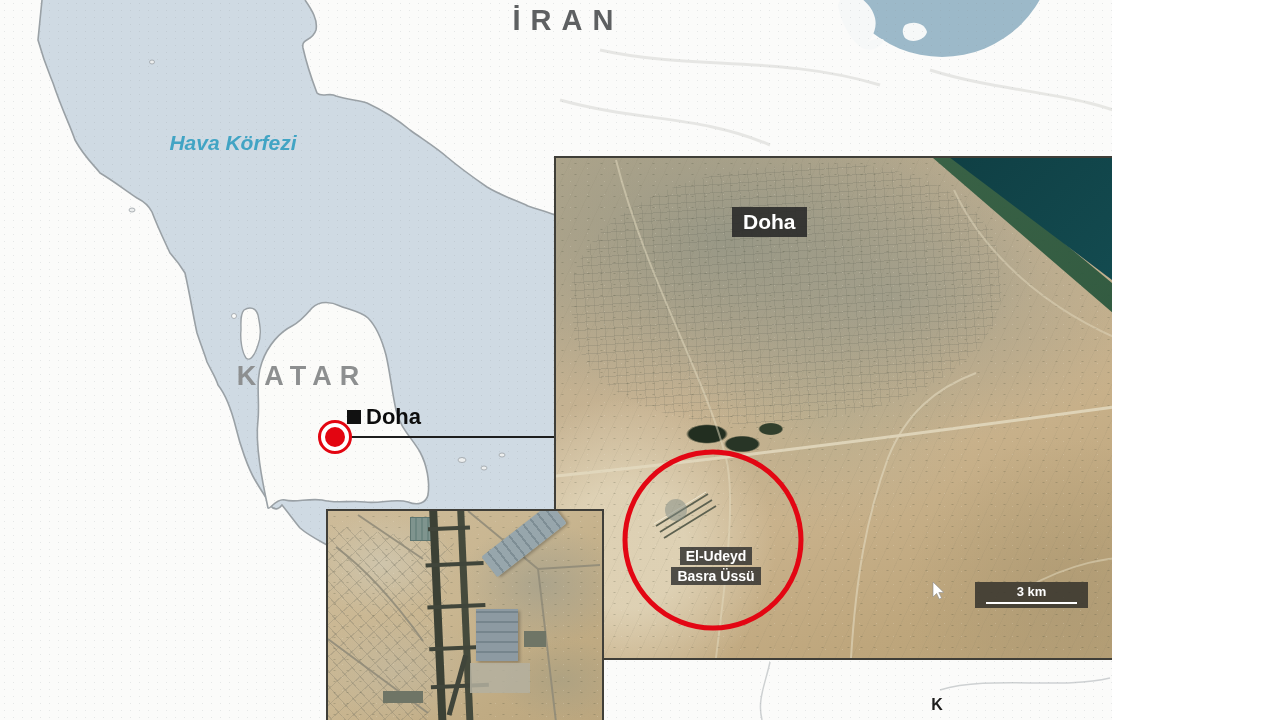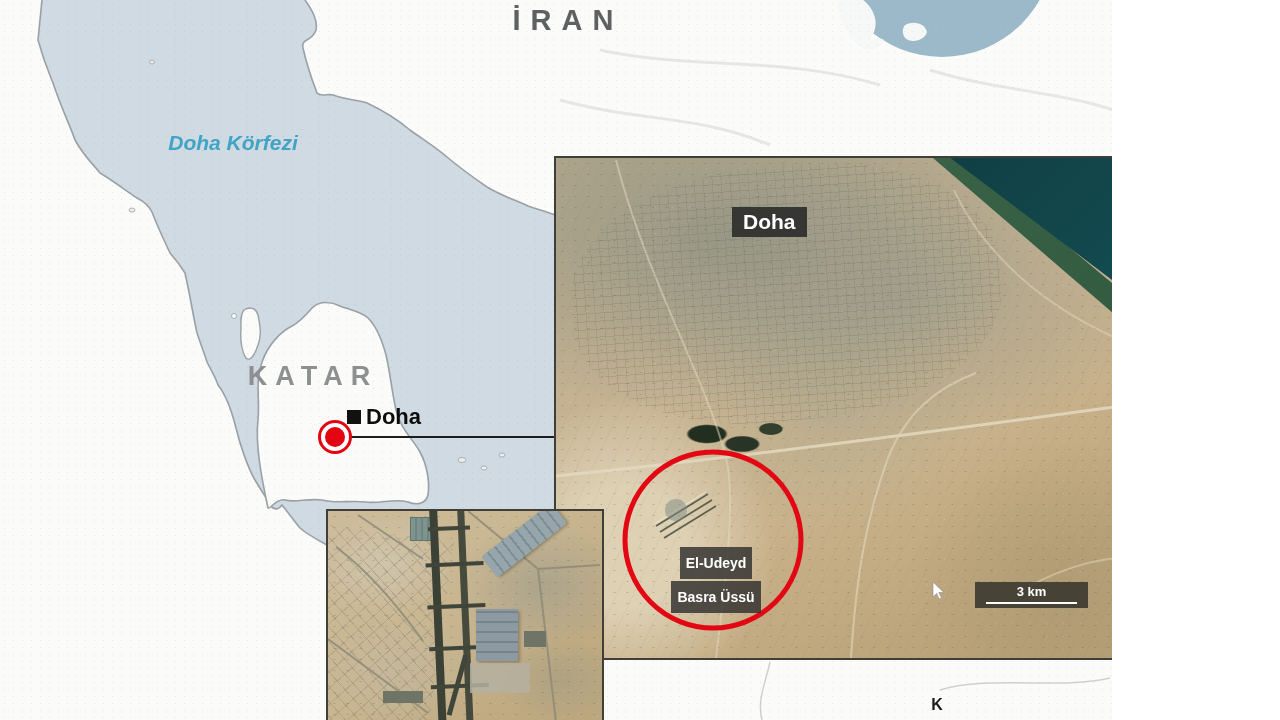--- a/index.html
+++ b/index.html
@@ -11,21 +11,21 @@
   .stage *{box-sizing:border-box;}
   svg{display:block;}
   .abs{position:absolute;}
 
   
   .lbl{position:absolute;white-space:nowrap;}
   .lbl-iran{left:468px;top:4px;width:200px;text-align:center;
     font-size:29px;font-weight:bold;letter-spacing:10px;color:#5e6062;}
   .lbl-gulf{left:108px;top:131px;width:250px;text-align:center;
     font-size:21px;font-weight:bold;font-style:italic;color:#41a4c4;}
-  .lbl-katar{left:213px;top:361px;width:200px;text-align:center;
+  .lbl-katar{left:202px;top:361px;width:200px;text-align:center;
     font-size:27px;font-weight:bold;letter-spacing:8px;color:#8d8f90;}
   .doha-group{left:347px;top:404px;display:flex;align-items:center;gap:5px;}
   .doha-sq{width:14px;height:14px;background:#111;display:inline-block;}
   .doha-txt{font-size:22px;font-weight:bold;color:#0d0d0d;}
 
   
   .red-marker{left:318px;top:420px;width:34px;height:34px;border-radius:50%;
     border:3px solid #e30511;background:rgba(255,255,255,.92);}
   .red-marker::after{content:"";position:absolute;left:4px;top:4px;width:20px;height:20px;
     border-radius:50%;background:#e30511;}
@@ -66,21 +66,21 @@
   .ponds{left:118px;top:256px;width:110px;height:50px;
     background:
       radial-gradient(ellipse 30px 14px at 30% 40%, #222e20 60%, transparent 70%),
       radial-gradient(ellipse 26px 12px at 62% 60%, #283526 60%, transparent 70%),
       radial-gradient(ellipse 18px 9px at 88% 30%, #313f2c 60%, transparent 70%);}
 
   .doha-box{left:176px;top:49px;padding:3px 11px;background:rgba(40,40,40,0.88);
     color:#fff;font-size:21px;font-weight:bold;}
   .site-label{left:60px;top:387px;width:200px;text-align:center;line-height:1;}
   .site-label span{display:inline-block;background:rgba(48,48,46,0.82);color:#fff;
-    font-size:14px;font-weight:bold;padding:9px 6px;margin-top:2px;}
+    font-size:14px;font-weight:bold;padding:2px 6px;margin-top:2px;}
   .scalebar{left:399px;top:424px;width:113px;height:26px;background:rgba(60,56,48,0.9);
     color:#fff;font-size:13px;font-weight:bold;text-align:center;padding-top:2px;margin-left:20px;}
   .scalebar .bar{position:absolute;left:11px;right:11px;bottom:4px;height:2px;background:#fff;}
 
   
   .small-inset{left:326px;top:509px;width:278px;height:215px;border:2px solid #3f3e38;
     background-color:#cbb997;overflow:hidden;
     background-image:
       radial-gradient(ellipse 120px 90px at 78% 35%, rgba(160,158,140,0.7), transparent 70%),
       radial-gradient(ellipse 100px 70px at 20% 25%, rgba(207,198,174,0.9), transparent 75%),
@@ -194,21 +194,21 @@
       <circle cx="942" cy="-55" r="112" fill="#9cb9c9"></circle>
       <path fill="#f6f8f8" d="M845,-10 C860,-5 872,5 875,18 C878,30 870,42 862,48 C850,40 840,20 838,5 Z"></path>
       <path fill="#f6f8f8" d="M862,48 C868,40 878,36 884,40 C880,48 872,52 862,48 Z"></path>
       <path fill="#f6f8f8" d="M905,25 C915,20 925,24 927,32 C925,40 912,44 905,38 C902,33 902,29 905,25 Z"></path>
     </g>
   </svg>
 
   <div class="abs speckles"></div>
 
   <div class="lbl lbl-iran">İRAN</div>
-  <div class="lbl lbl-gulf">Doha Körfezi</div>
+  <div class="lbl lbl-gulf">Hava Körfezi</div>
   <div class="lbl lbl-katar">KATAR</div>
   <div class="abs doha-group">
     <span class="doha-sq"></span>
     <span class="doha-txt">Doha</span>
   </div>
 
   <div class="abs connector"></div>
   <div class="abs red-marker"></div>
 
   <div class="abs main-inset">

